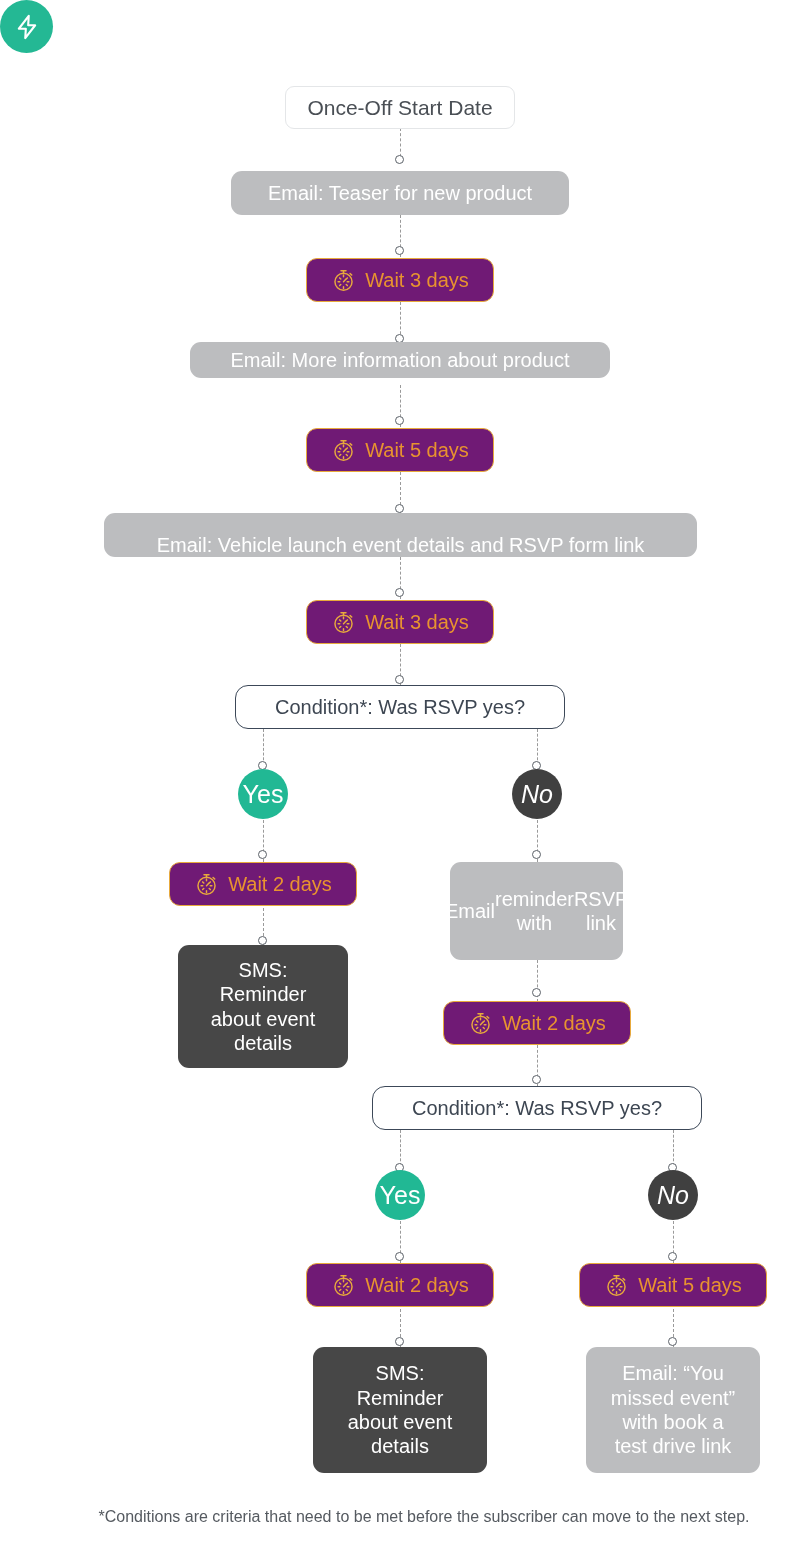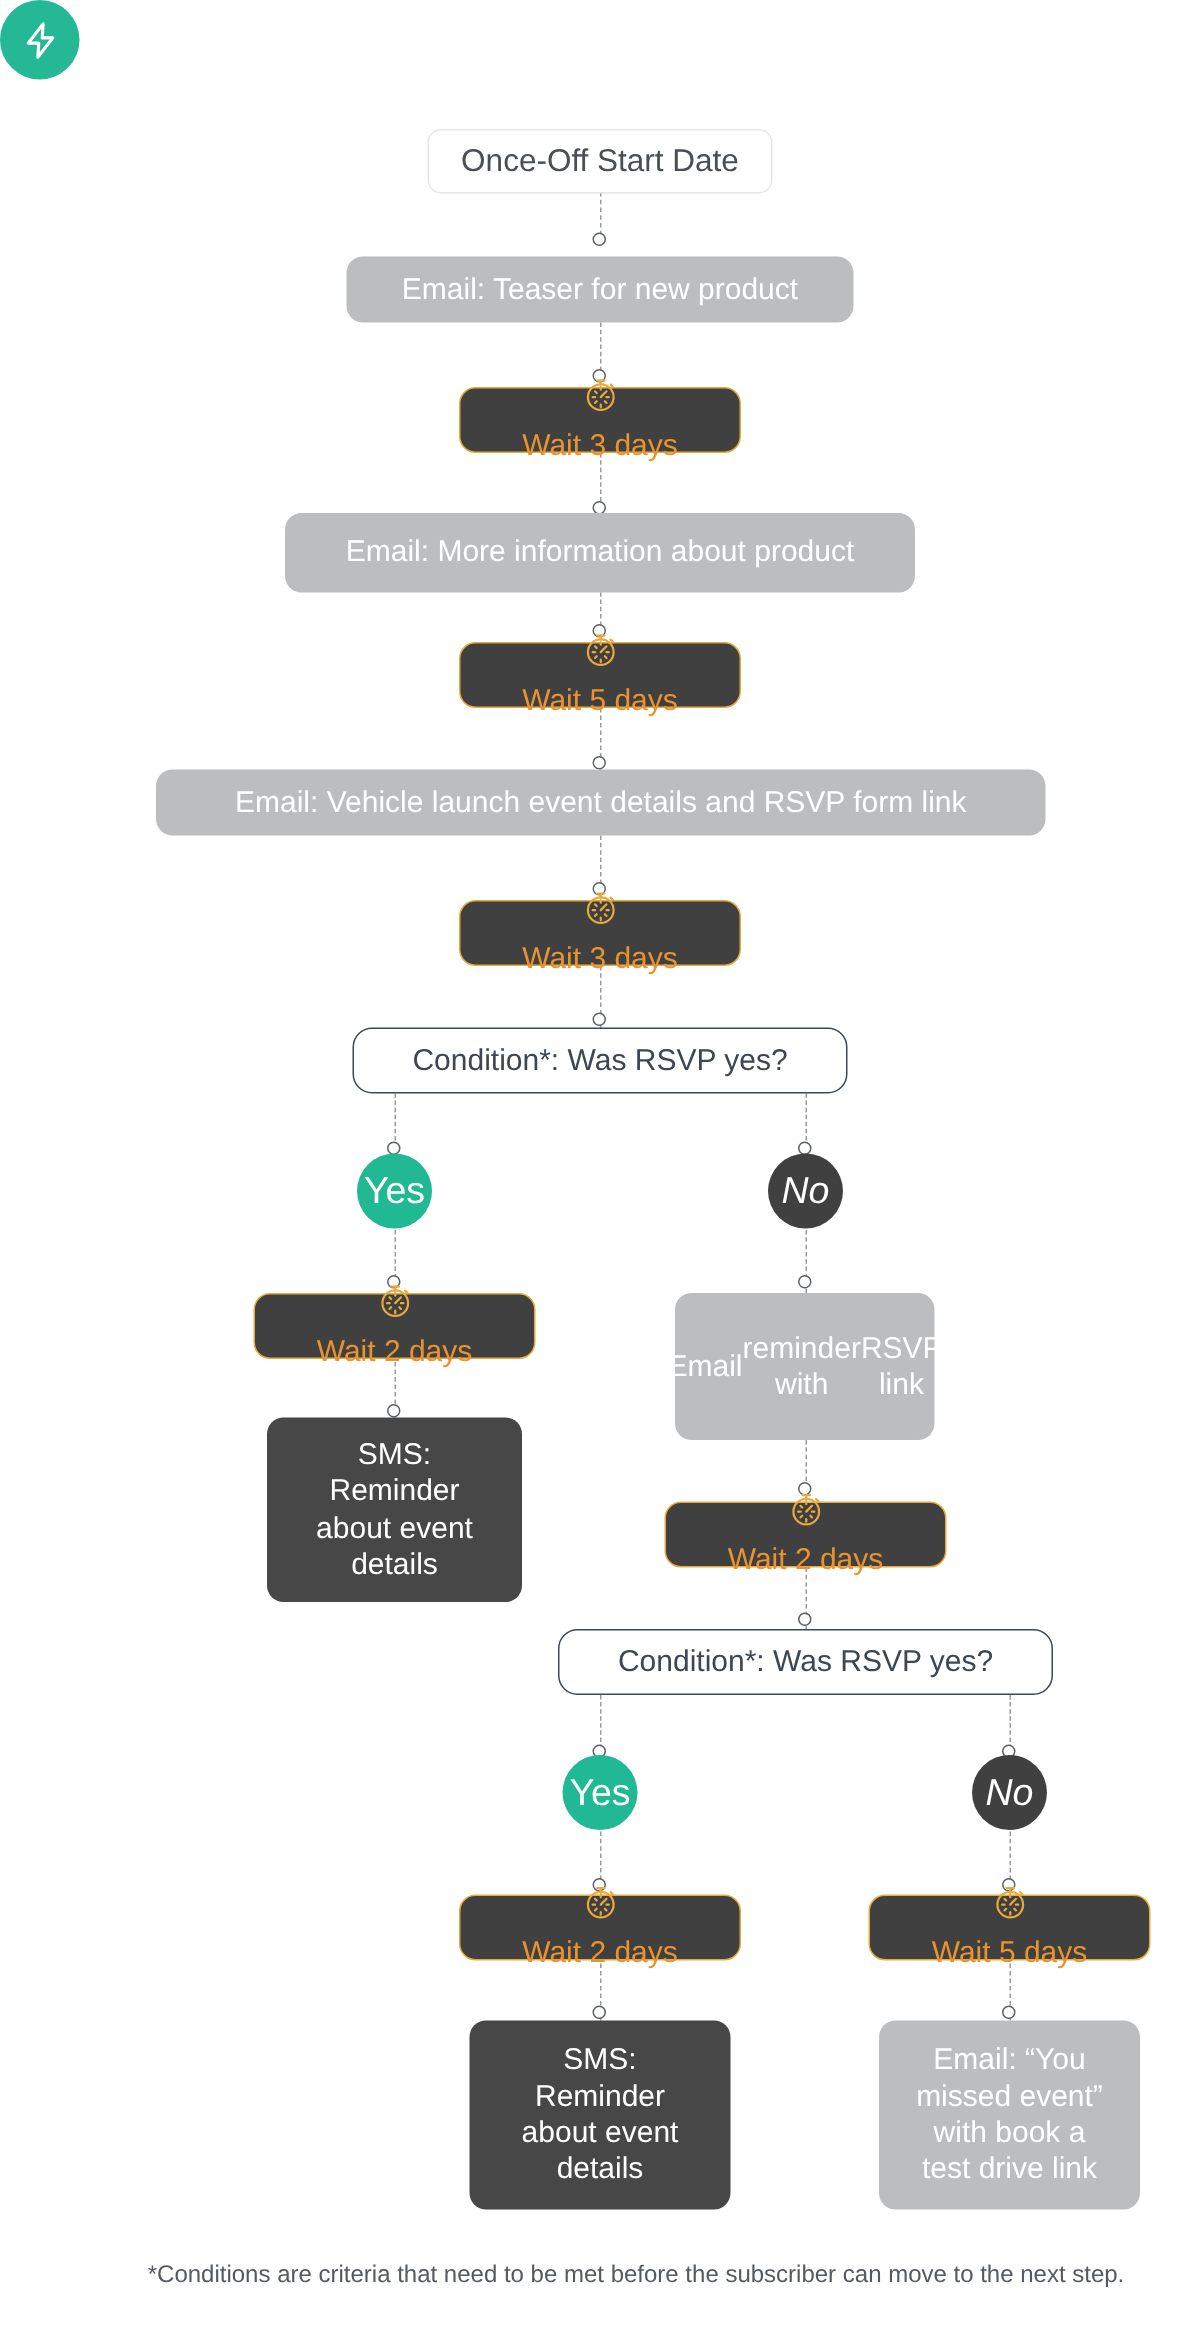--- a/index.html
+++ b/index.html
@@ -52,27 +52,26 @@
   }
 
   .box-email {
     background: #bcbdbf;
     color: #ffffff;
     font-size: 20px;
     border-radius: 11px;
   }
 
   .box-wait {
-    background: #404040;
+    background: #701a75;
     border: 1.6px solid #e8aa3c;
     color: #e8932f;
     font-size: 20px;
     border-radius: 11px;
     gap: 9px;
-    flex-direction: column;
   }
 
   .box-condition {
     background: #ffffff;
     border: 1.6px solid #3c4858;
     color: #3d4652;
     font-size: 20px;
     border-radius: 13px;
   }
 
@@ -203,21 +202,21 @@
       <line x1="15.6" y1="13.2" x2="17.2" y2="13.2"></line>
       <line x1="8.3" y1="9.5" x2="9.4" y2="10.6"></line>
       <line x1="14.6" y1="15.8" x2="15.7" y2="16.9"></line>
       <line x1="15.7" y1="9.5" x2="14.6" y2="10.6"></line>
       <line x1="9.4" y1="15.8" x2="8.3" y2="16.9"></line>
       <line x1="12" y1="13.2" x2="14.2" y2="10.9"></line>
     </svg>
     <span>Wait 3 days</span>
   </div>
 
-  <div class="box box-email" style="left:190px; top:342px; width:420px; height:53px;">
+  <div class="box box-email" style="left:190px; top:342px; width:420px; height:36px;">
     <span>Email: More information about product</span>
   </div>
 
   <div class="box box-wait" style="left:306px; top:428px; width:188px; height:44px;">
     <svg class="wait-icon" width="25" height="25" viewBox="0 0 24 24" fill="none" stroke="#e8aa3c" stroke-width="1.4" stroke-linecap="round">
       <circle cx="12" cy="13.2" r="8.2"></circle>
       <line x1="12" y1="2.6" x2="12" y2="5"></line>
       <line x1="9.6" y1="2.6" x2="14.4" y2="2.6"></line>
       <line x1="18.3" y1="5.2" x2="19.9" y2="6.8"></line>
       <line x1="12" y1="6.8" x2="12" y2="8.4"></line>
@@ -226,21 +225,21 @@
       <line x1="15.6" y1="13.2" x2="17.2" y2="13.2"></line>
       <line x1="8.3" y1="9.5" x2="9.4" y2="10.6"></line>
       <line x1="14.6" y1="15.8" x2="15.7" y2="16.9"></line>
       <line x1="15.7" y1="9.5" x2="14.6" y2="10.6"></line>
       <line x1="9.4" y1="15.8" x2="8.3" y2="16.9"></line>
       <line x1="12" y1="13.2" x2="14.2" y2="10.9"></line>
     </svg>
     <span>Wait 5 days</span>
   </div>
 
-  <div class="box box-email" style="left:104px; top:513px; width:593px; height:44px;">
+  <div class="box box-email" style="left:104px; top:513px; width:593px; height:44px;align-items:flex-end;">
     <span>Email: Vehicle launch event details and RSVP form link</span>
   </div>
 
   <div class="box box-wait" style="left:306px; top:600px; width:188px; height:44px;">
     <svg class="wait-icon" width="25" height="25" viewBox="0 0 24 24" fill="none" stroke="#e8aa3c" stroke-width="1.4" stroke-linecap="round">
       <circle cx="12" cy="13.2" r="8.2"></circle>
       <line x1="12" y1="2.6" x2="12" y2="5"></line>
       <line x1="9.6" y1="2.6" x2="14.4" y2="2.6"></line>
       <line x1="18.3" y1="5.2" x2="19.9" y2="6.8"></line>
       <line x1="12" y1="6.8" x2="12" y2="8.4"></line>

